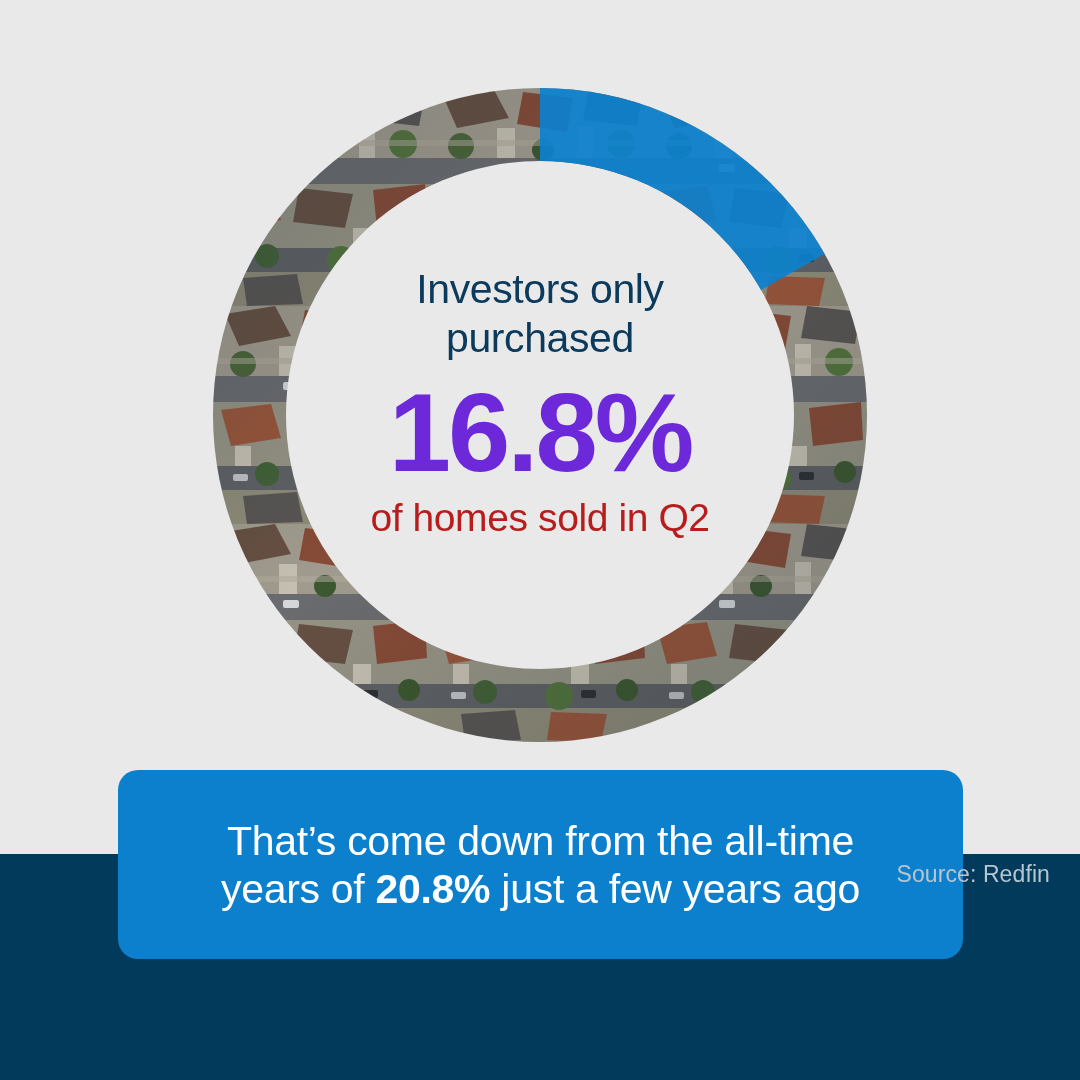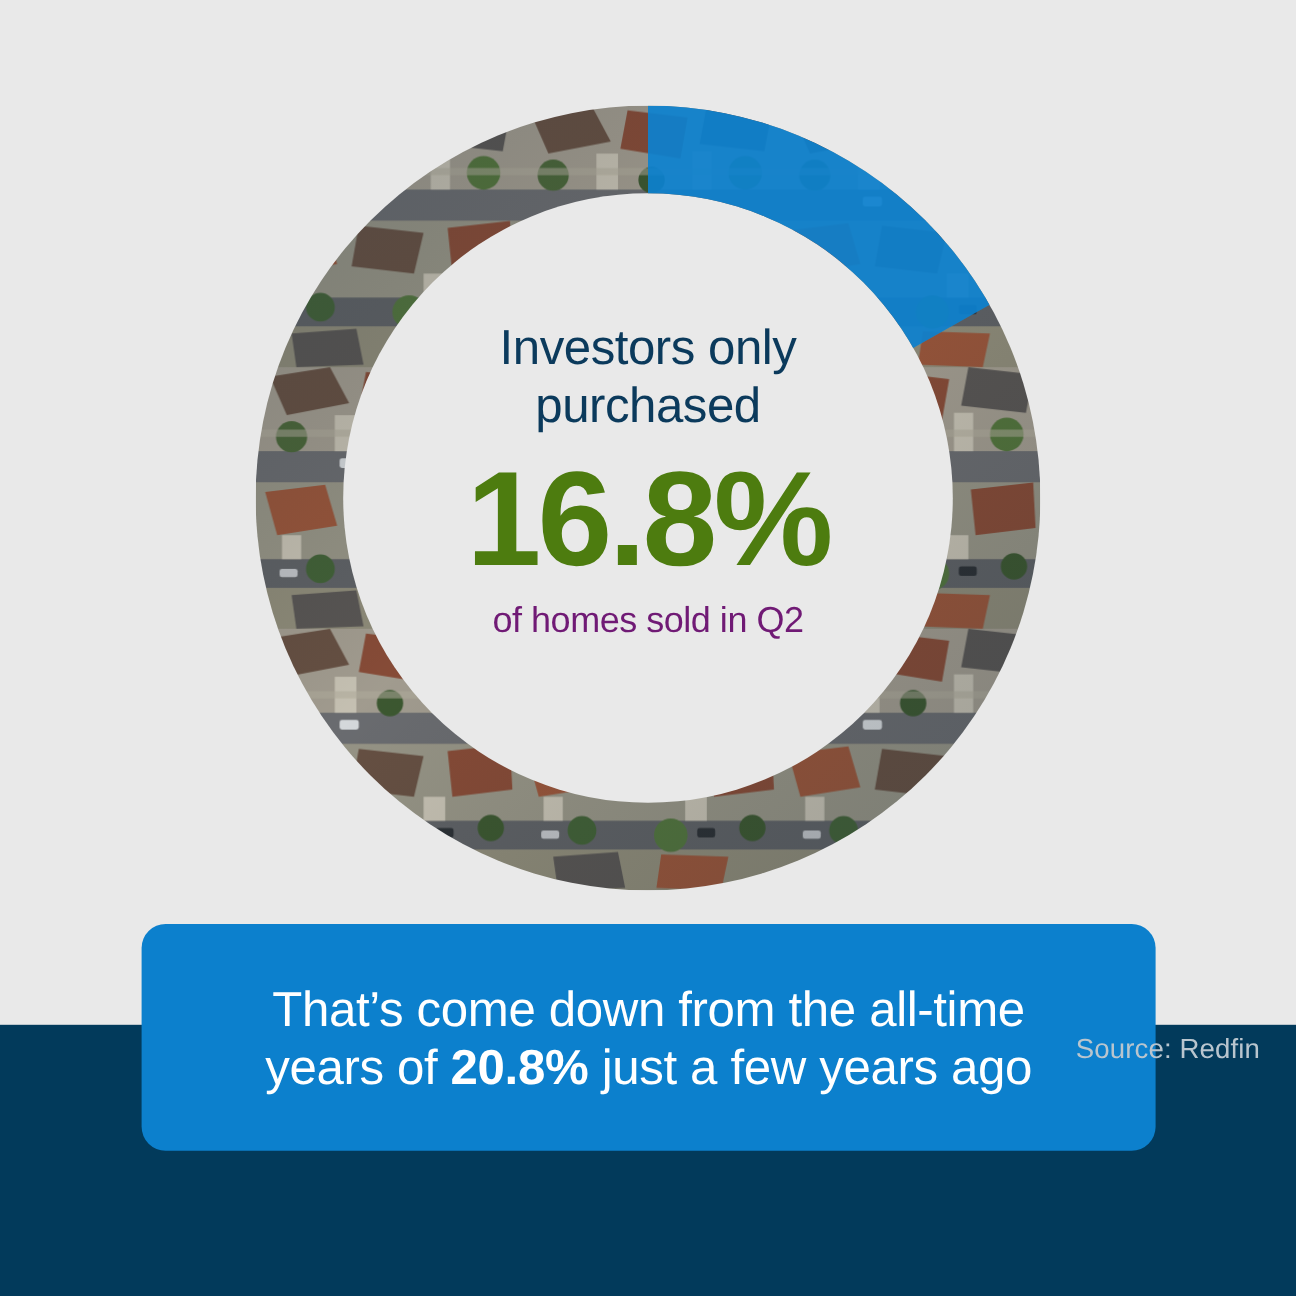--- a/index.html
+++ b/index.html
@@ -22,25 +22,25 @@
   
   .center-text{
     position:absolute;left:270px;top:265px;width:540px;
     text-align:center;pointer-events:none;
   }
   .headline{
     color:#0b3a5c;font-size:41px;line-height:49px;font-weight:400;
     letter-spacing:-0.4px;white-space:pre-line;
   }
   .bignum{
-    color:#4d7c0f;font-size:112px;line-height:112px;font-weight:700;
+    color:#6d28d9;font-size:112px;line-height:112px;font-weight:700;
     letter-spacing:-3px;margin-top:14px;margin-bottom:6px;
   }
   .subline{
-    color:#701a75;font-size:30px;line-height:46px;font-weight:400;
+    color:#b91c1c;font-size:39px;line-height:46px;font-weight:400;
     letter-spacing:-0.4px;
   }
 
   
   .banner{
     position:absolute;left:118px;top:770px;width:845px;height:189px;
     background:#0c80cd;border-radius:20px;
     display:flex;align-items:center;justify-content:center;
     box-sizing:border-box;padding:0 34px;
   }

